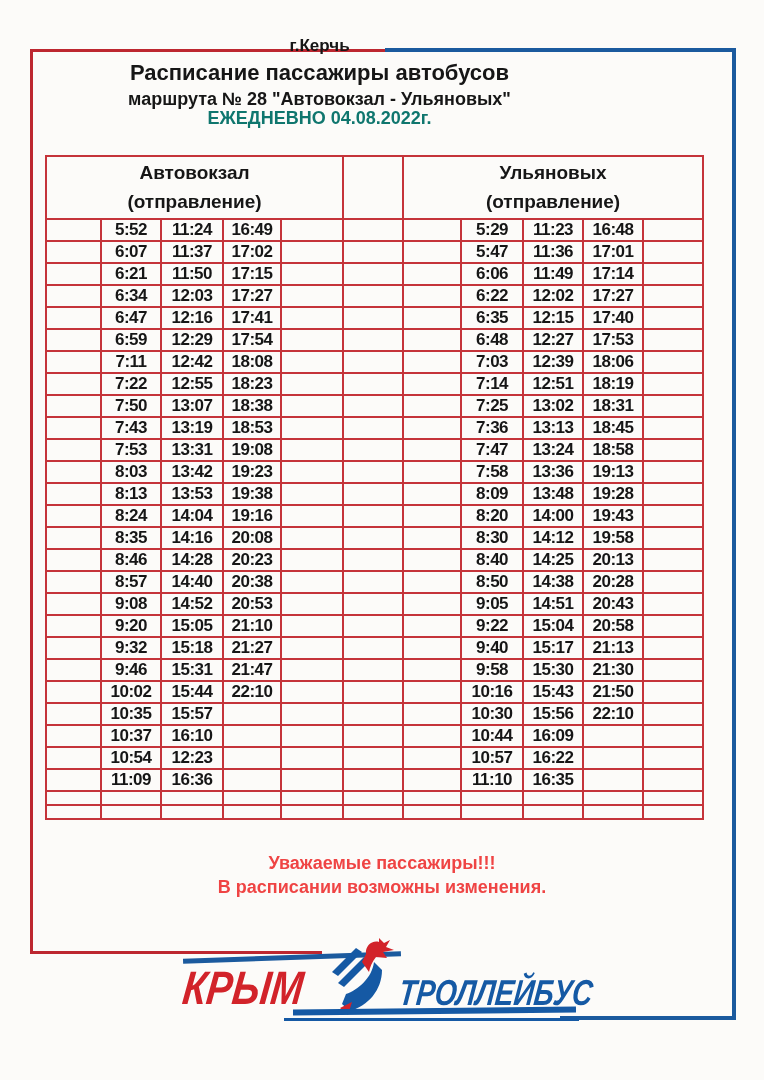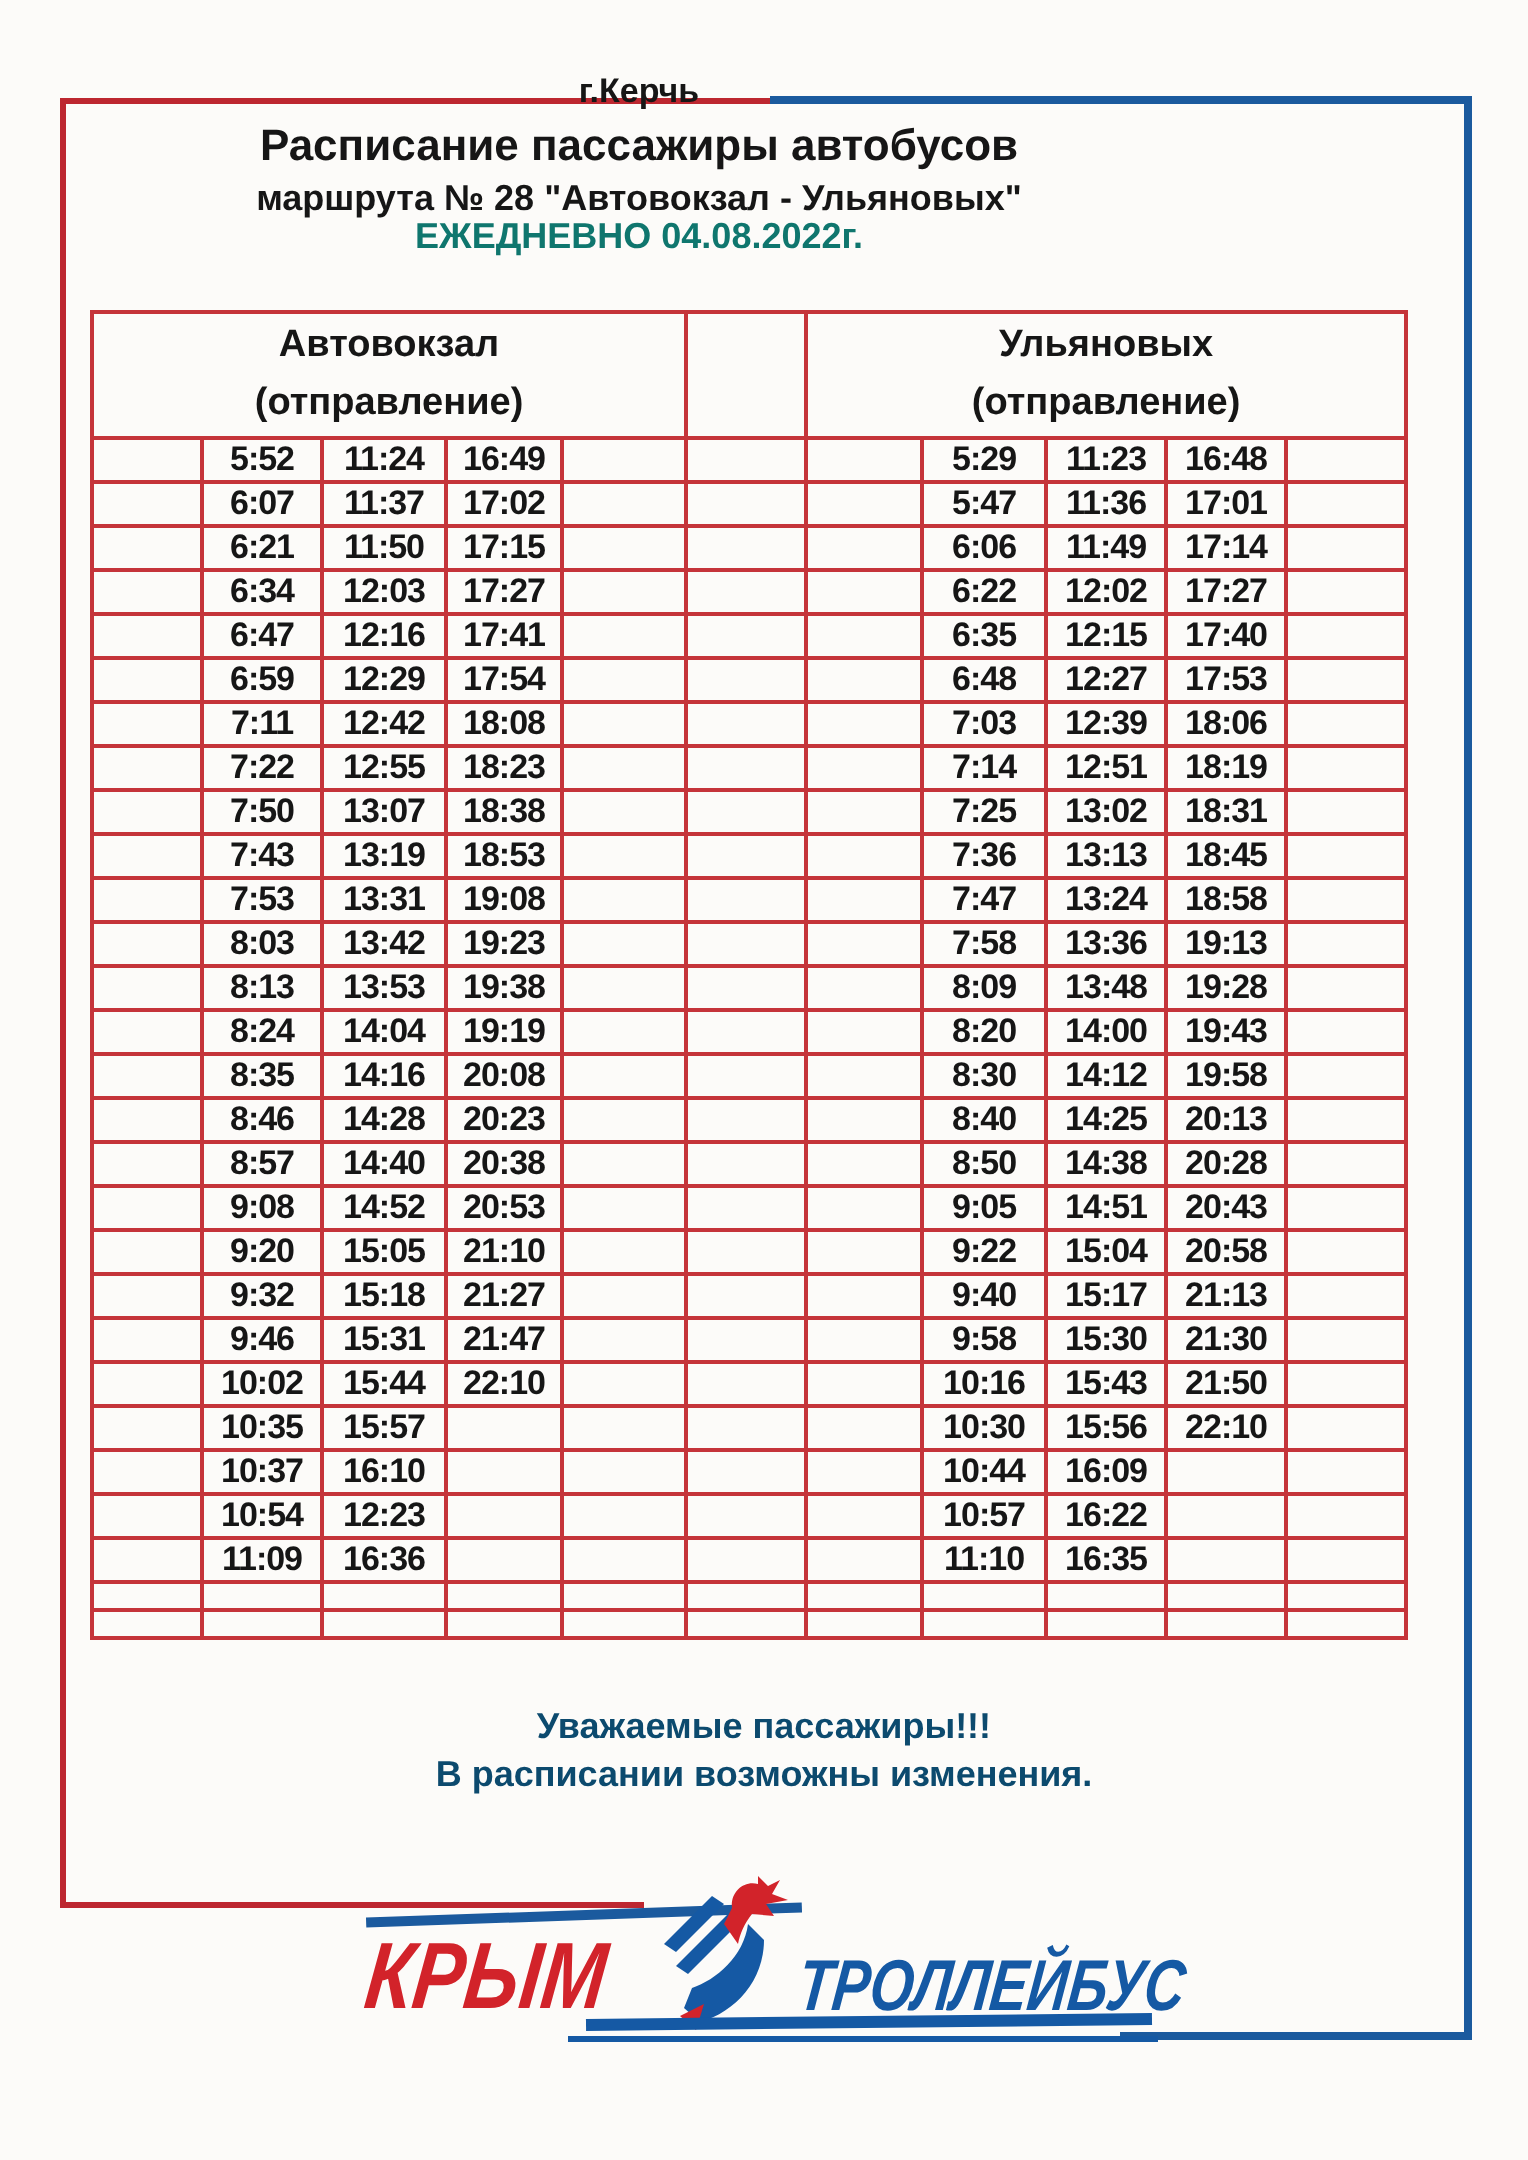--- a/index.html
+++ b/index.html
@@ -20,21 +20,21 @@
   .h-sub{top:89px;font-size:18px;}
   .h-daily{top:108px;font-size:18px;color:#0f766e;}
   
   .tblwrap{position:absolute;left:45px;top:155px;}
   table{border-collapse:collapse;table-layout:fixed;width:657px;}
   td{border:2px solid #c5343a;padding:0;overflow:hidden;}
   .hdr-cell{height:61px;text-align:center;font-weight:bold;font-size:19px;line-height:1.5;vertical-align:middle;}
   tbody tr{height:14px;}
   td.time{font-weight:bold;font-size:17px;text-align:center;letter-spacing:-0.5px;vertical-align:middle;}
   
-  .fline{position:absolute;left:0;width:764px;text-align:center;font-weight:bold;color:#0c4a6e;}
+  .fline{position:absolute;left:0;width:764px;text-align:center;font-weight:bold;color:#ef4444;}
   .f1{top:853px;font-size:18px;}
   .f2{top:877px;font-size:18px;}
   .f3{top:900px;font-size:18px;}
   
   .logo-slash-top{left:183px;top:955px;width:218px;height:5px;background:#1b5a9e;transform:rotate(-2deg);}
   .logo-underline1{left:293px;top:1008px;width:283px;height:6px;background:#1559a4;transform:rotate(-0.6deg);}
   .logo-underline2{left:284px;top:1018px;width:295px;height:3px;background:#1559a4;}
   .logo-word{position:absolute;font-style:italic;font-weight:bold;white-space:nowrap;transform-origin:left bottom;}
   .logo-krym{left:180px;top:960px;font-size:47px;color:#d2232a;transform:scaleX(0.82) skewX(-8deg);letter-spacing:0px;}
   .logo-troll{left:397px;top:972px;font-size:36px;color:#1559a4;transform:scaleX(0.78) skewX(-8deg);letter-spacing:0px;}
@@ -252,21 +252,21 @@
             <td></td>
             <td class="time">8:09</td>
             <td class="time">13:48</td>
             <td class="time">19:28</td>
             <td></td>
           </tr>
           <tr>
             <td></td>
             <td class="time">8:24</td>
             <td class="time">14:04</td>
-            <td class="time">19:19</td>
+            <td class="time">19:16</td>
             <td></td>
             <td></td>
             <td></td>
             <td class="time">8:20</td>
             <td class="time">14:00</td>
             <td class="time">19:43</td>
             <td></td>
           </tr>
           <tr>
             <td></td>

